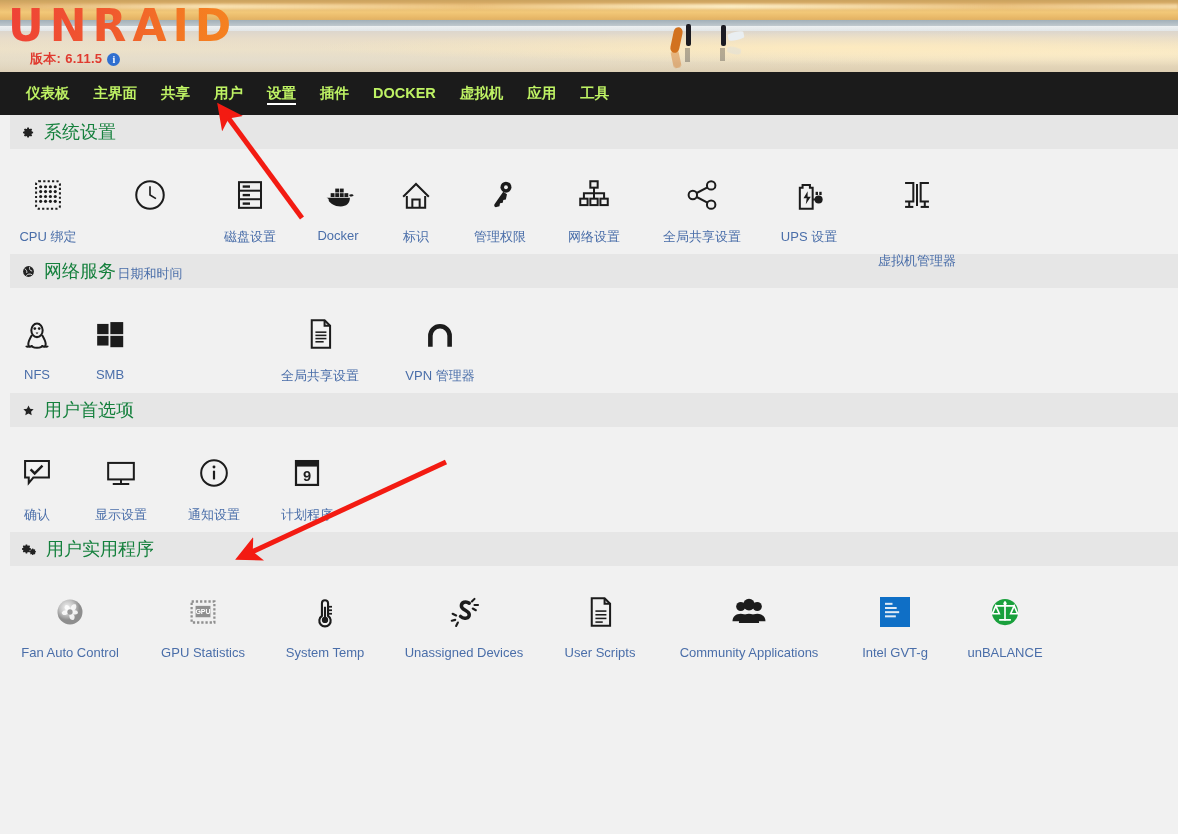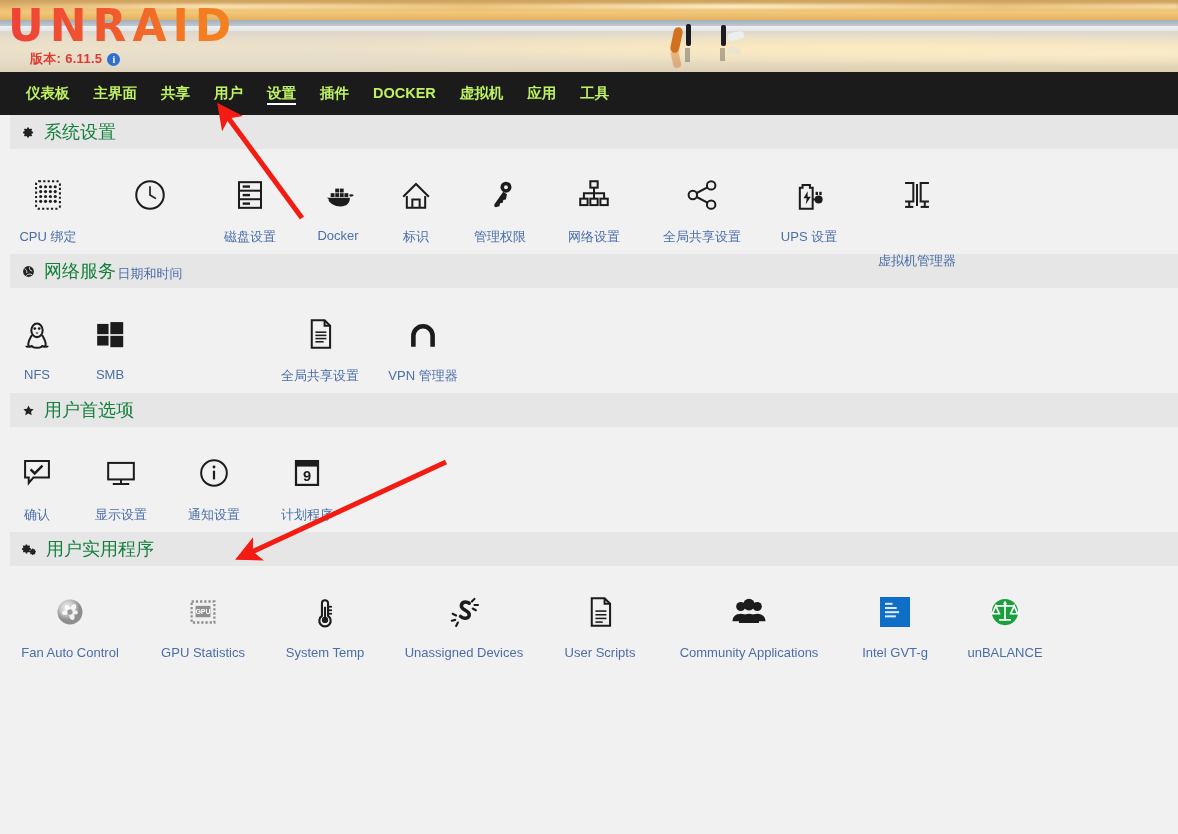--- a/index.html
+++ b/index.html
@@ -341,21 +341,21 @@
               <path d="M15 9h14l6 6v24H15z"></path>
               <path d="M29 9v6h6"></path>
               <line x1="19" y1="22" x2="31" y2="22" stroke-width="1.7"></line>
               <line x1="19" y1="25.5" x2="31" y2="25.5" stroke-width="1.7"></line>
               <line x1="19" y1="29" x2="31" y2="29" stroke-width="1.7"></line>
               <line x1="19" y1="32.5" x2="28" y2="32.5" stroke-width="1.7"></line>
             </svg>
           </div>
           <div class="lbl">全局共享设置</div>
         </div>
-        <div class="tile" style="position: absolute; left: 363px; width: 120px; top: 12px; justify-content: center;">
+        <div class="tile" style="position: absolute; left: 380px; width: 120px; top: 12px; justify-content: center;">
           <div class="ico">
             <svg width="44" height="44" viewBox="0 0 48 48">
               <path d="M11 38V26a13 13 0 0 1 26 0v12h-5V26a8 8 0 0 0-16 0v12z" fill="#1c1c1c"></path>
             </svg>
           </div>
           <div class="lbl">VPN 管理器</div>
         </div>
       </div>
     </div>
     <div>

